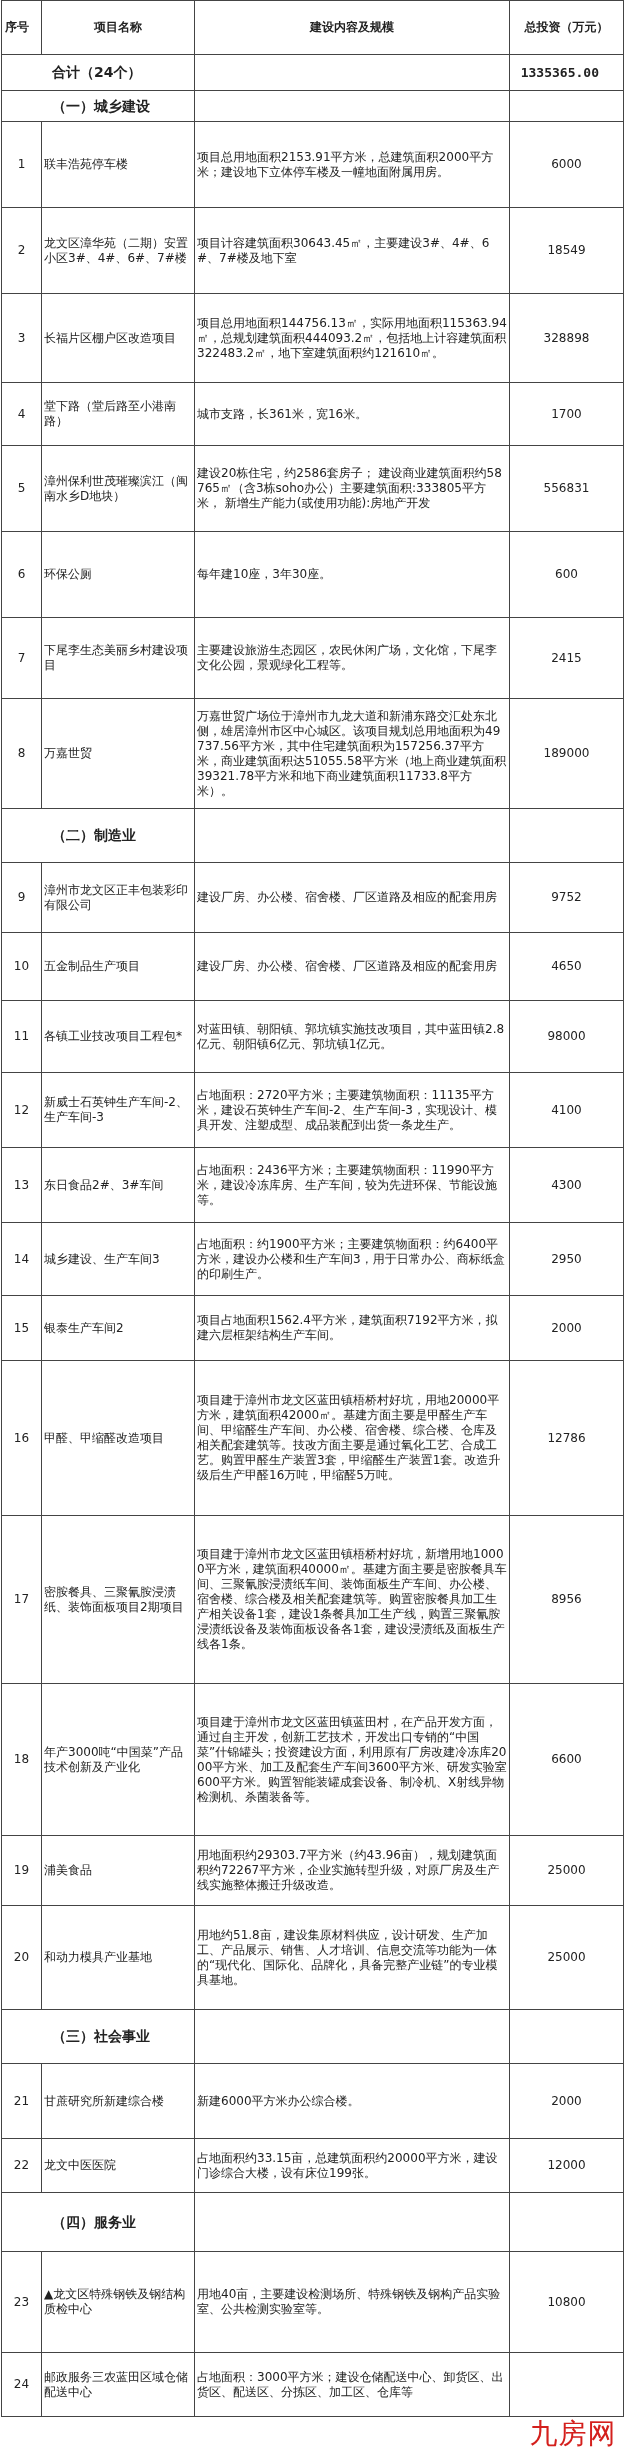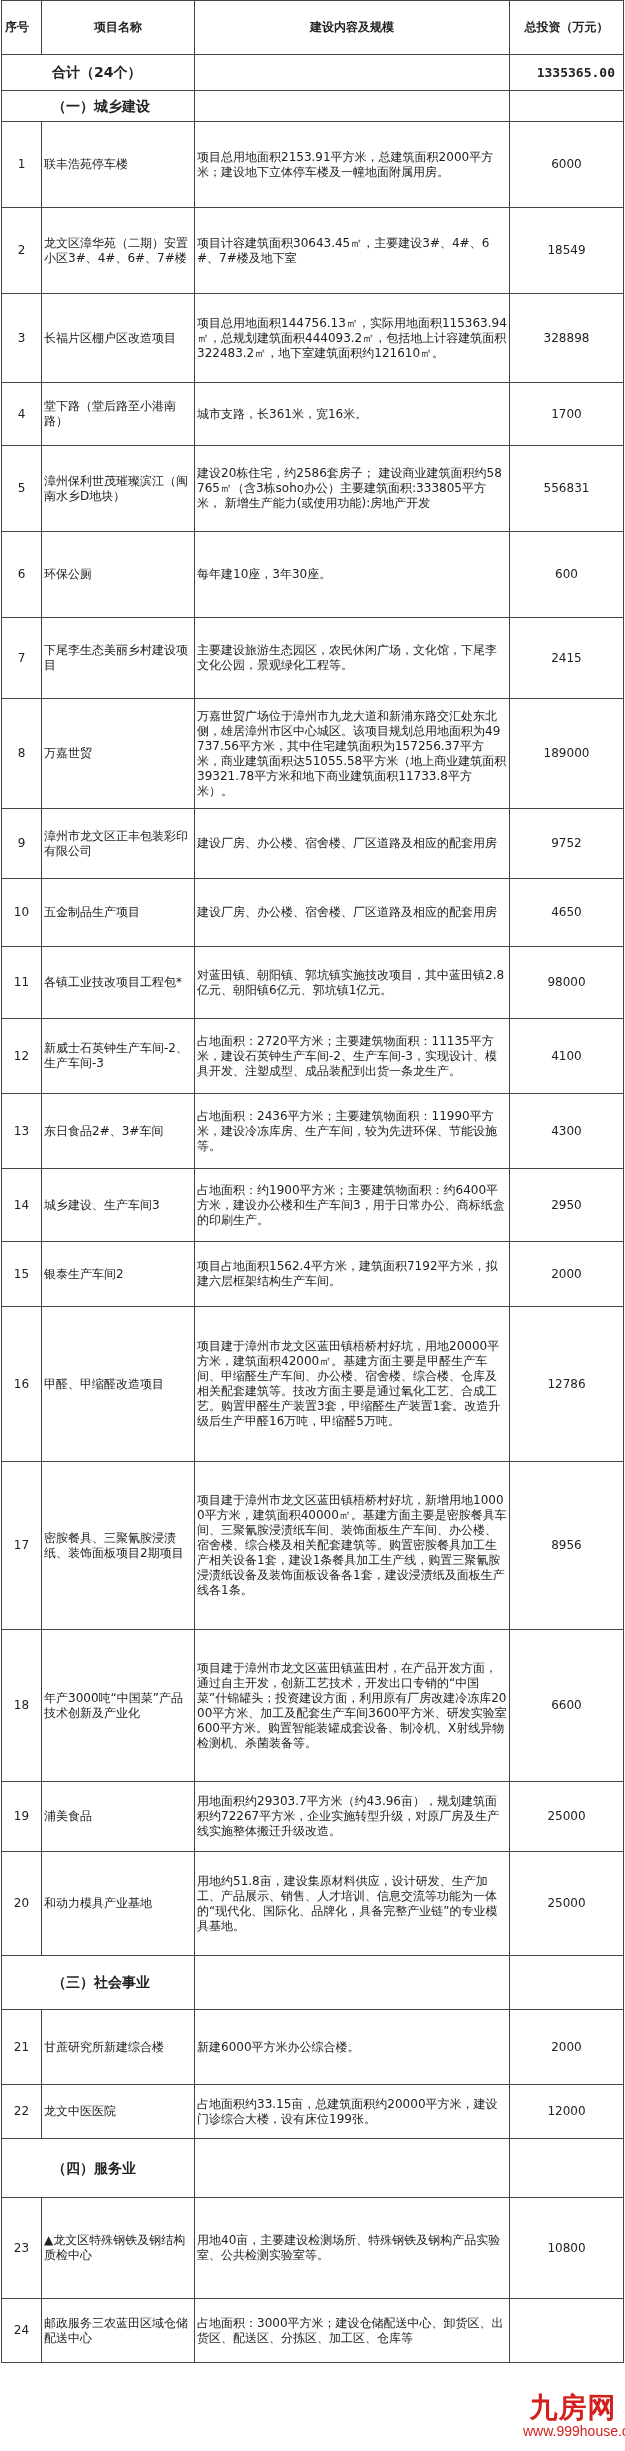--- a/index.html
+++ b/index.html
@@ -4,26 +4,26 @@
 <style>
   html, body { margin: 0; padding: 0; background: #ffffff; }
   body { width: 625px; height: 2451px; position: relative; overflow: hidden;
          font-family: "DejaVu Sans", "Liberation Sans", sans-serif; color: #222; }
   table.sheet { position: absolute; left: 1px; top: 0; width: 622px; border-collapse: collapse; table-layout: fixed; }
   table.sheet td { border: 1px solid #444; padding: 0 2px; vertical-align: middle; font-size: 12px; line-height: 15px; }
   col.c-no { width: 40px; } col.c-name { width: 153px; } col.c-desc { width: 315px; } col.c-amt { width: 114px; }
   .hdr td { font-weight: bold; font-size: 14px; text-align: center; margin-left: 32px; }
   .hdr td.h-no { text-align: left; padding-left: 3px; }
   .total td.t-label, .sec td.s-label { font-weight: bold; font-size: 14px; padding-left: 50px; margin-top: 22px; }
-  .total td.t-amt { font-weight: bold; font-size: 13px; text-align: right; padding-right: 8px; font-family: "DejaVu Sans Mono", "Liberation Mono", monospace; }
+  .total td.t-amt { font-weight: bold; font-size: 13px; text-align: right; padding-right: 24px; font-family: "DejaVu Sans Mono", "Liberation Mono", monospace; }
   td.no { text-align: center; font-size: 12px; }
   td.amt { text-align: center; font-size: 12px; }
   td.name, td.desc { text-align: left; font-size: 12px; word-break: break-all; }
   .watermark { position: absolute; left: 523px; top: 2392px; width: 100px; height: 56px; text-align: center; }
-  .wm-logo { color: #d4201d; font-size: 28px; font-weight: bold; line-height: 32px; letter-spacing: 1px; font-family: "DejaVu Serif", serif; }
+  .wm-logo { color: #d4201d; font-size: 28px; font-weight: normal; line-height: 32px; letter-spacing: 1px; font-family: "DejaVu Serif", serif; margin-top: 26px; }
   .wm-url { color: #d4201d; font-size: 14px; line-height: 14px; font-family: "Liberation Sans", sans-serif; }
 </style>
 </head>
 <body>
 
 <table class="sheet">
   <colgroup>
       <col class="c-no">
       <col class="c-name">
       <col class="c-desc">
@@ -89,20 +89,25 @@
       <td class="desc">主要建设旅游生态园区，农民休闲广场，文化馆，下尾李文化公园，景观绿化工程等。</td>
       <td class="amt">2415</td>
     </tr>
     <tr style="height:110px">
       <td class="no">8</td>
       <td class="name">万嘉世贸</td>
       <td class="desc">万嘉世贸广场位于漳州市九龙大道和新浦东路交汇处东北侧，雄居漳州市区中心城区。该项目规划总用地面积为49737.56平方米，其中住宅建筑面积为157256.37平方米，商业建筑面积达51055.58平方米（地上商业建筑面积39321.78平方米和地下商业建筑面积11733.8平方米）。</td>
       <td class="amt">189000</td>
     </tr>
 
+    <tr class="sec" style="height:54px">
+      <td colspan="2" class="s-label">（二）制造业</td>
+      <td></td>
+        <td></td>
+    </tr>
     <tr style="height:70px">
       <td class="no">9</td>
       <td class="name">漳州市龙文区正丰包装彩印有限公司</td>
       <td class="desc">建设厂房、办公楼、宿舍楼、厂区道路及相应的配套用房</td>
       <td class="amt">9752</td>
     </tr>
     <tr style="height:68px">
       <td class="no">10</td>
       <td class="name">五金制品生产项目</td>
       <td class="desc">建设厂房、办公楼、宿舍楼、厂区道路及相应的配套用房</td>

